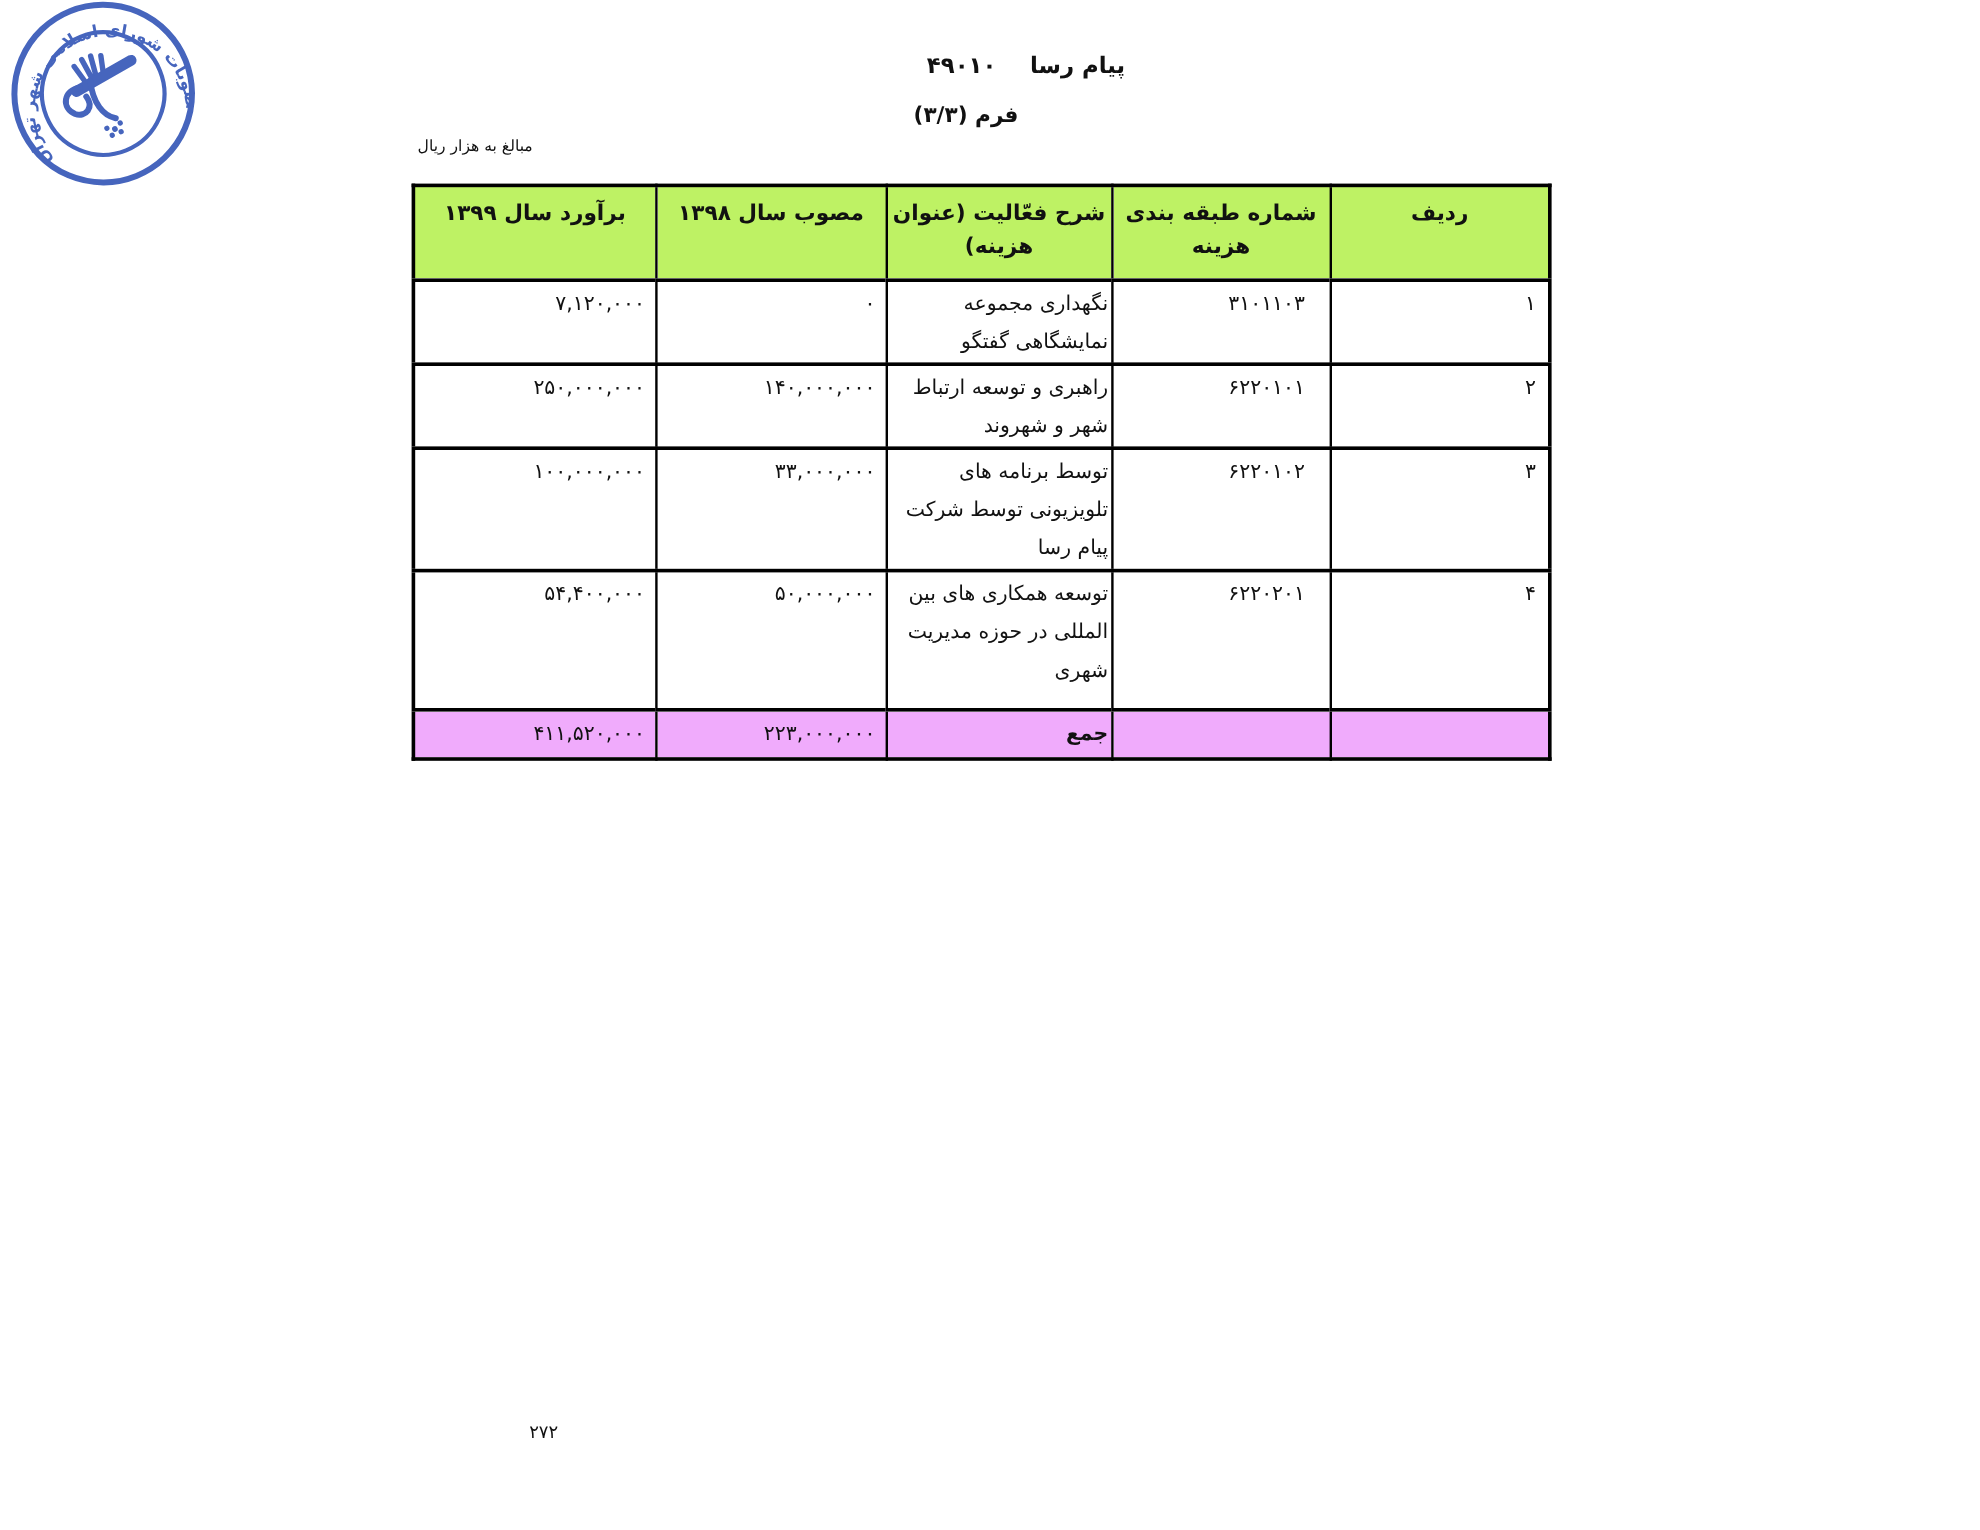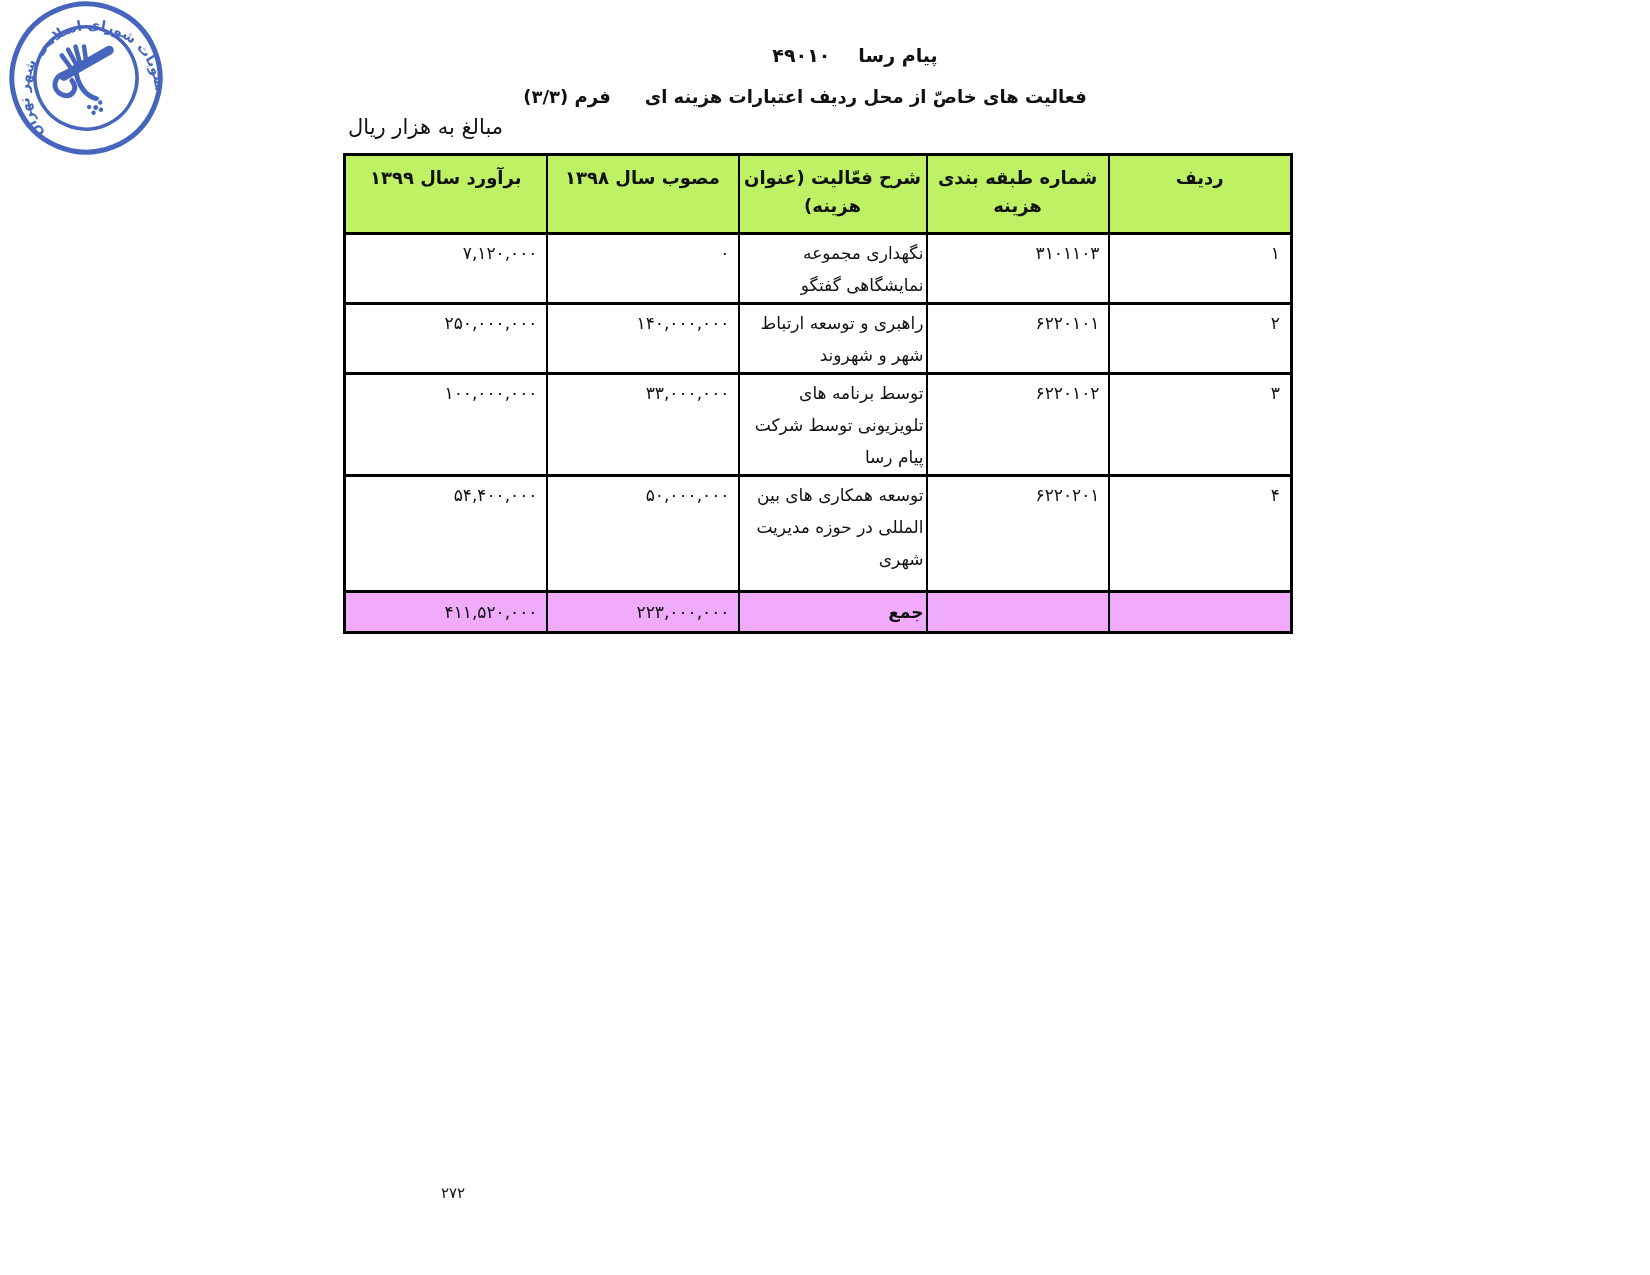--- a/index.html
+++ b/index.html
@@ -22,21 +22,21 @@
   .title-line2 {
     position:absolute; top:86px; left:0; width:100%;
     display:flex; justify-content:center; align-items:baseline; gap:34px;
     transform:translateX(-20px);
     font-size:18px; font-weight:bold;
   }
   .rtl { direction:rtl; unicode-bidi:isolate; }
 
   .units-note {
     position:absolute; top:115px; left:348px;
-    font-size:21px; direction:rtl;
+    font-size:13px; direction:rtl;
   }
 
   
   table.budget-table {
     position:absolute; top:153px; left:343px;
     width:947px;
     direction:rtl;
     border-collapse:collapse;
     table-layout:fixed;
     font-size:17px;
@@ -58,21 +58,21 @@
     border-bottom:3px solid #000;
   }
   .budget-table tbody td { line-height:32px; padding-top:2px; }
   .budget-table tbody tr:nth-child(1) { height:66px; }
   .budget-table tbody tr:nth-child(2) { height:68px; }
   .budget-table tbody tr:nth-child(3) { height:68px; }
   .budget-table tbody tr:nth-child(4) { height:116px; }
   .budget-table tbody tr { border-bottom:3px solid #000; }
 
   .budget-table td.radif { text-align:right; padding-right:10px; }
-  .budget-table td.code  { text-align:right; padding-right:8px; }
+  .budget-table td.code  { text-align:right; padding-right:20px; }
   .budget-table td.desc  { text-align:right; padding-right:2px; padding-left:4px; }
   .budget-table td.num   { text-align:right; padding-right:8px; padding-left:4px; }
 
   .budget-table tfoot td {
     background:#f0abfc;
     height:36px;
     vertical-align:middle;
     border-top:3px solid #000;
     line-height:normal;
   }
@@ -122,21 +122,20 @@
     </g>
   </svg>
 
   <div class="title-line1">
     <span>۴۹۰۱۰</span>
     <span class="rtl">پیام رسا</span>
   </div>
 
   <div class="title-line2">
     <span class="rtl">فرم (۳/۳)</span>
-    <span class="rtl">فعالیت های خاصّ از محل ردیف اعتبارات هزینه ای</span>
   </div>
 
   <div class="units-note">مبالغ به هزار ریال</div>
 
   <table class="budget-table">
     <colgroup>
       <col style="width:183px">
         <col style="width:182px">
         <col style="width:188px">
       <col style="width:192px">

